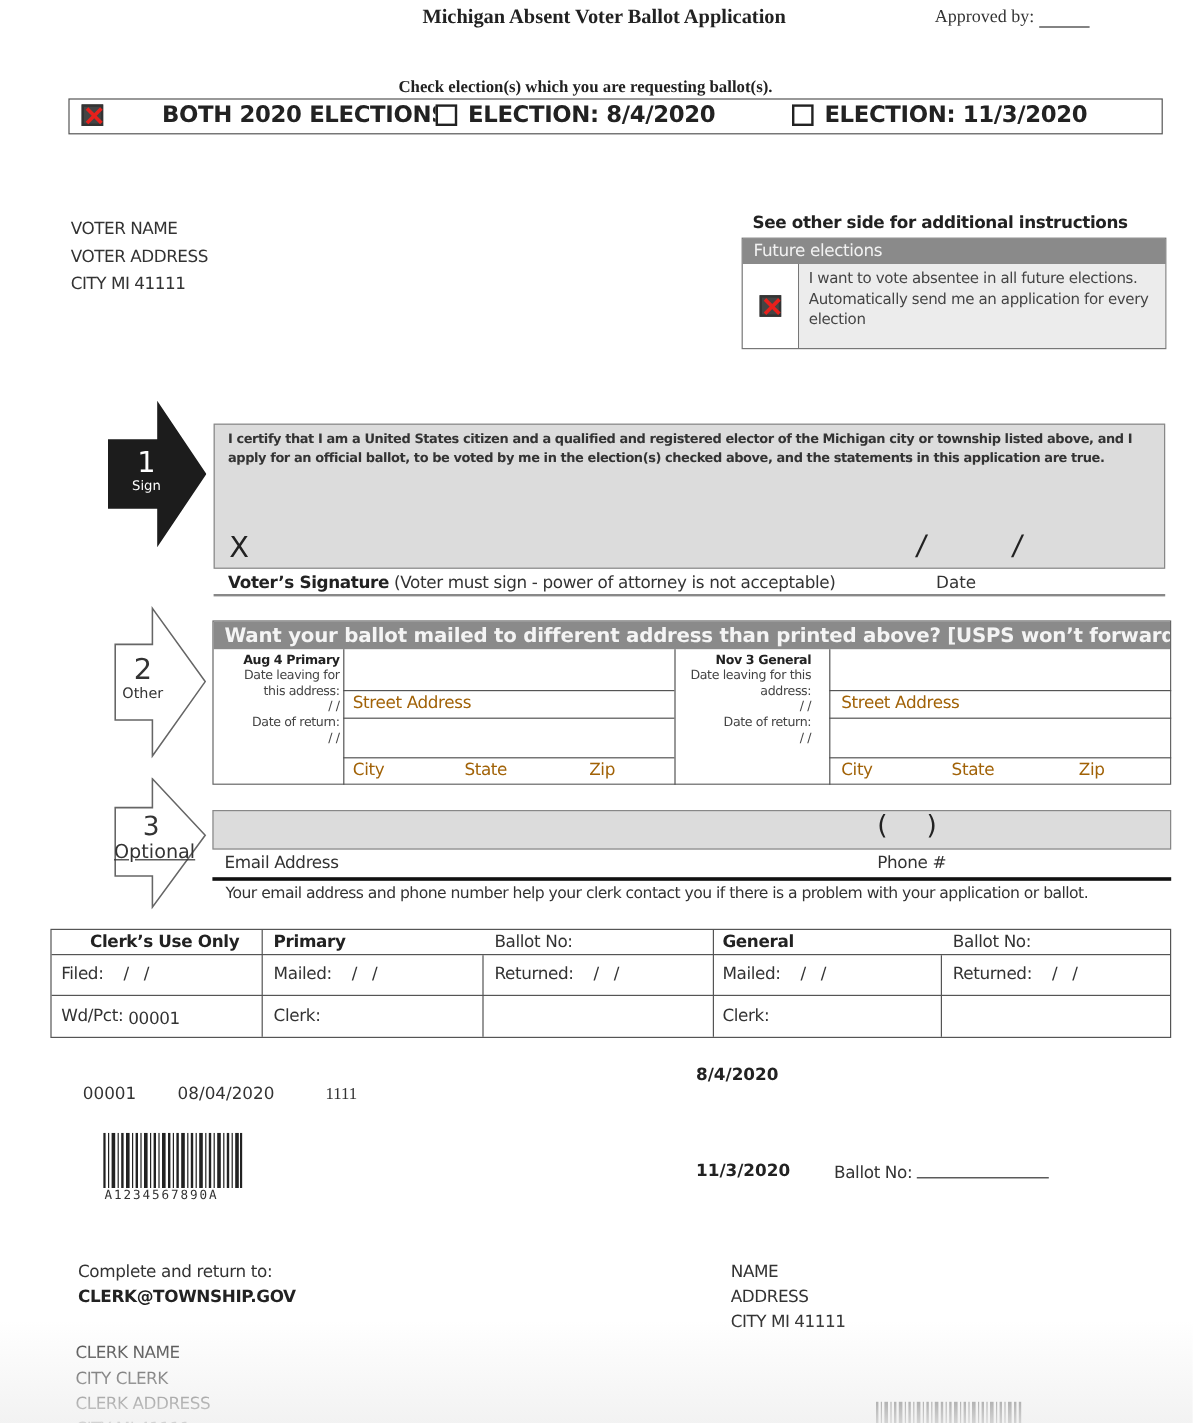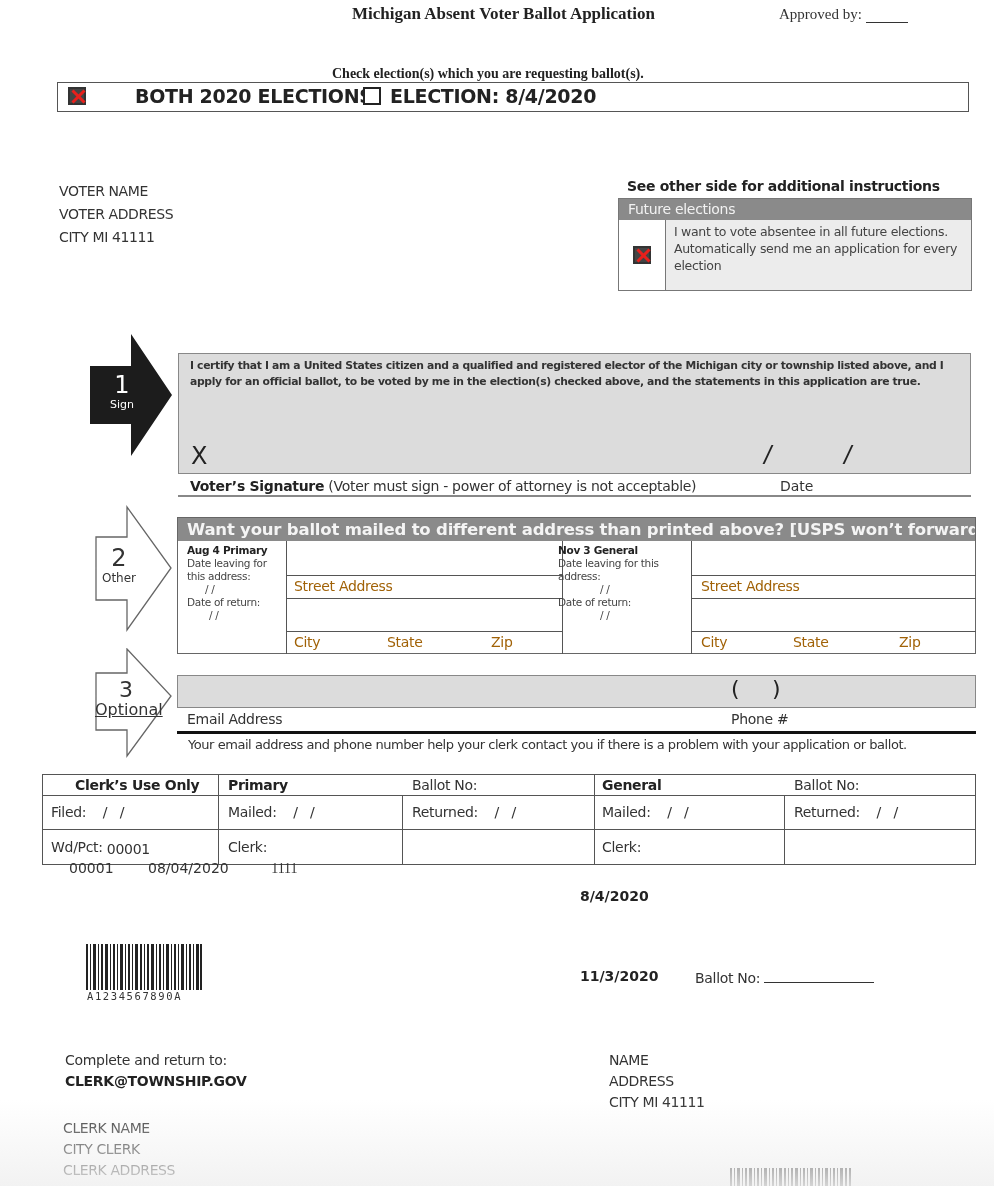--- a/index.html
+++ b/index.html
@@ -43,21 +43,21 @@
   .slash { position: absolute; top: 86px; font-size: 26px; color: #222; font-style: italic; }
   .sig-label { left: 190px; top: 478px; font-size: 14px; color: #333; font-family: "DejaVu Sans", sans-serif; letter-spacing: -0.3px; }
   .sig-label b { color: #222; }
   .date-label { left: 780px; top: 478px; font-size: 14px; color: #333; font-family: "DejaVu Sans", sans-serif; }
   .sig-underline { left: 178px; top: 495px; width: 793px; height: 1.5px; background: #888; }
 
   
   .arrow2 { left: 95px; top: 505px; width: 78px; height: 127px; }
   .alt-box { left: 177px; top: 517px; width: 799px; height: 137px; border: 1px solid #666; }
   .alt-head { height: 23px; background: #8a8a8a; color: #f4f4f4; font-weight: bold; font-size: 16.5px; line-height: 24px; padding-left: 9px; font-family: "DejaVu Sans", sans-serif; letter-spacing: -0.2px; white-space: nowrap; overflow: hidden; }
-  .alt-grid { position: relative; height: 113px; }
+  .alt-grid { position: relative; height: 113px; text-align: right; }
   .vline { position: absolute; top: 0; bottom: 0; width: 1px; background: #555; }
   .hline { position: absolute; height: 1px; background: #555; }
   .small-lbl { position: absolute; font-size: 10.5px; line-height: 13px; color: #444; font-family: "DejaVu Sans", sans-serif; letter-spacing: -0.3px; }
   .small-lbl b { color: #222; }
   .addr-lbl { position: absolute; font-size: 14px; color: #a16207; font-family: "DejaVu Sans", sans-serif; letter-spacing: -0.3px; }
 
   
   .arrow3 { left: 95px; top: 648px; width: 78px; height: 110px; }
   .contact-box { left: 177px; top: 675px; width: 799px; height: 33px; background: #dcdcdc; border: 1px solid #888; }
   .paren { position: absolute; top: 0px; font-size: 22px; color: #222; font-family: "DejaVu Sans", sans-serif; }
@@ -65,21 +65,21 @@
   .phone-lbl { left: 731px; top: 711px; font-size: 14px; color: #333; font-family: "DejaVu Sans", sans-serif; letter-spacing: -0.3px; }
   .thick-line { left: 177px; top: 731px; width: 799px; height: 3px; background: #111; }
   .help-text { left: 188px; top: 737px; font-size: 13px; color: #333; font-family: "DejaVu Sans", sans-serif; letter-spacing: -0.45px; }
 
   
   .clerk-table { left: 42px; top: 774px; width: 934px; height: 91px; border: 1px solid #555; }
   .ct-cell { position: absolute; font-size: 14px; color: #333; font-family: "DejaVu Sans", sans-serif; letter-spacing: -0.3px; white-space: pre; }
   .ct-cell.bold { font-weight: bold; color: #222; }
 
   
-  .codes { left: 69px; top: 860px; font-size: 14px; color: #333; font-family: "DejaVu Sans", sans-serif; word-spacing: 0; }
+  .codes { left: 69px; top: 904px; font-size: 14px; color: #333; font-family: "DejaVu Sans", sans-serif; word-spacing: 0; }
   .codes span { margin-right: 30px; }
   .barcode { left: 86px; top: 944px; width: 116px; height: 46px; }
   .barcode-num { left: 87px; top: 990px; font-size: 10.5px; letter-spacing: 1.6px; color: #333; font-family: "DejaVu Sans Mono", monospace; }
   .date-bold { font-size: 14px; font-weight: bold; color: #222; font-family: "DejaVu Sans", sans-serif; }
   .inspector { left: 695px; top: 968px; font-size: 14px; line-height: 21px; color: #333; font-family: "DejaVu Sans", sans-serif; letter-spacing: -0.3px; }
   .inspector .ul { display: inline-block; border-bottom: 1px solid #333; height: 12px; vertical-align: baseline; }
   .return-to { left: 65px; top: 1050px; font-size: 14px; line-height: 21px; color: #333; font-family: "DejaVu Sans", sans-serif; letter-spacing: -0.3px; }
   .return-to b { color: #222; }
   .clerk-addr { left: 63px; top: 1118px; font-size: 14px; line-height: 21px; color: #333; font-family: "DejaVu Sans", sans-serif; letter-spacing: -0.4px; }
   .recipient { left: 609px; top: 1050px; font-size: 14px; line-height: 21px; color: #333; font-family: "DejaVu Sans", sans-serif; letter-spacing: -0.4px; }
@@ -98,20 +98,24 @@
 <div class="abs check-instr serif">Check election(s) which you are requesting ballot(s).</div>
 
 <div class="abs election-bar">
   <div class="election-opt" style="left:10px;gap:40px;">
     <span class="cb checked"></span>
     <span>BOTH 2020 ELECTIONS</span>
   </div>
   <div class="election-opt" style="left:305px;">
     <span class="cb"></span>
     <span>ELECTION: 8/4/2020</span>
+  </div>
+  <div class="election-opt" style="left:602px;">
+    <span class="cb"></span>
+    <span>ELECTION: 11/3/2020</span>
   </div>
 </div>
 
 <div class="abs voter-addr">
   <div>VOTER NAME</div>
   <div>VOTER ADDRESS</div>
   <div>CITY MI 41111</div>
 </div>
 
 <div class="abs see-other">See other side for additional instructions</div>

